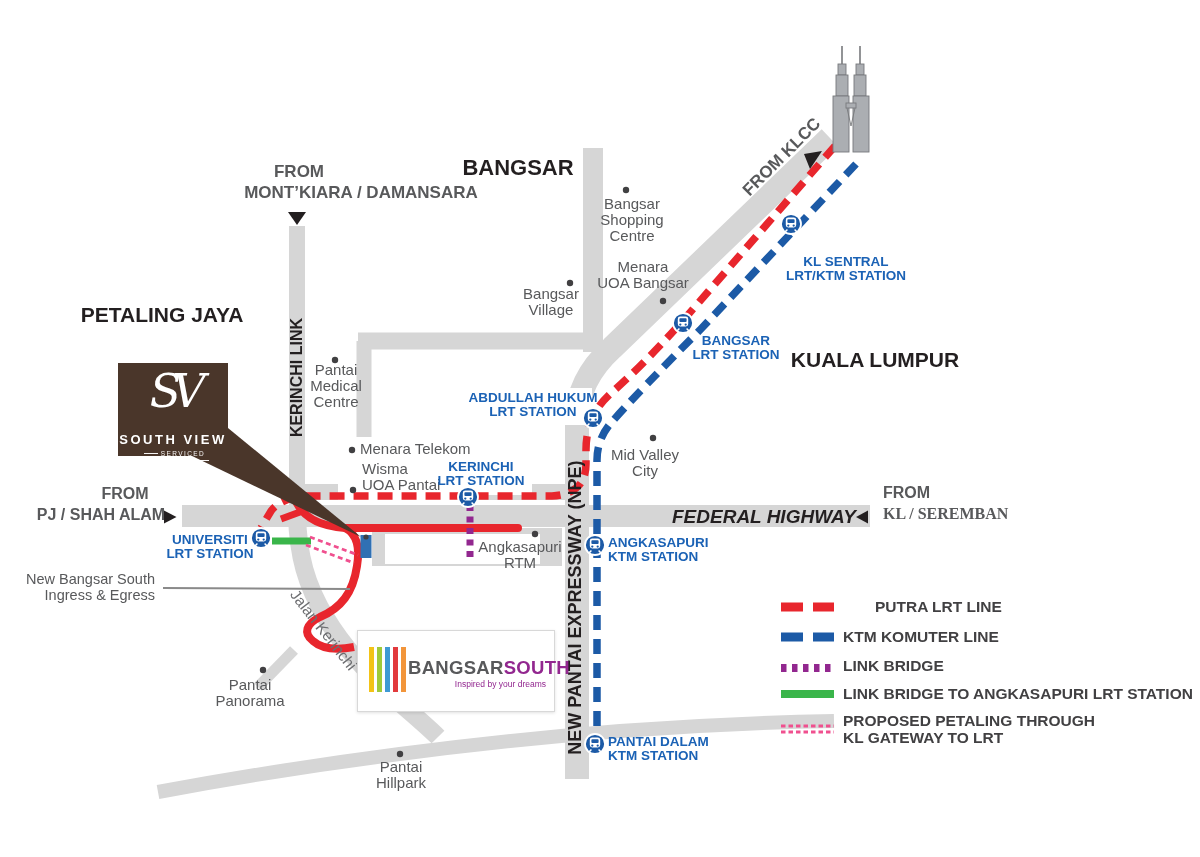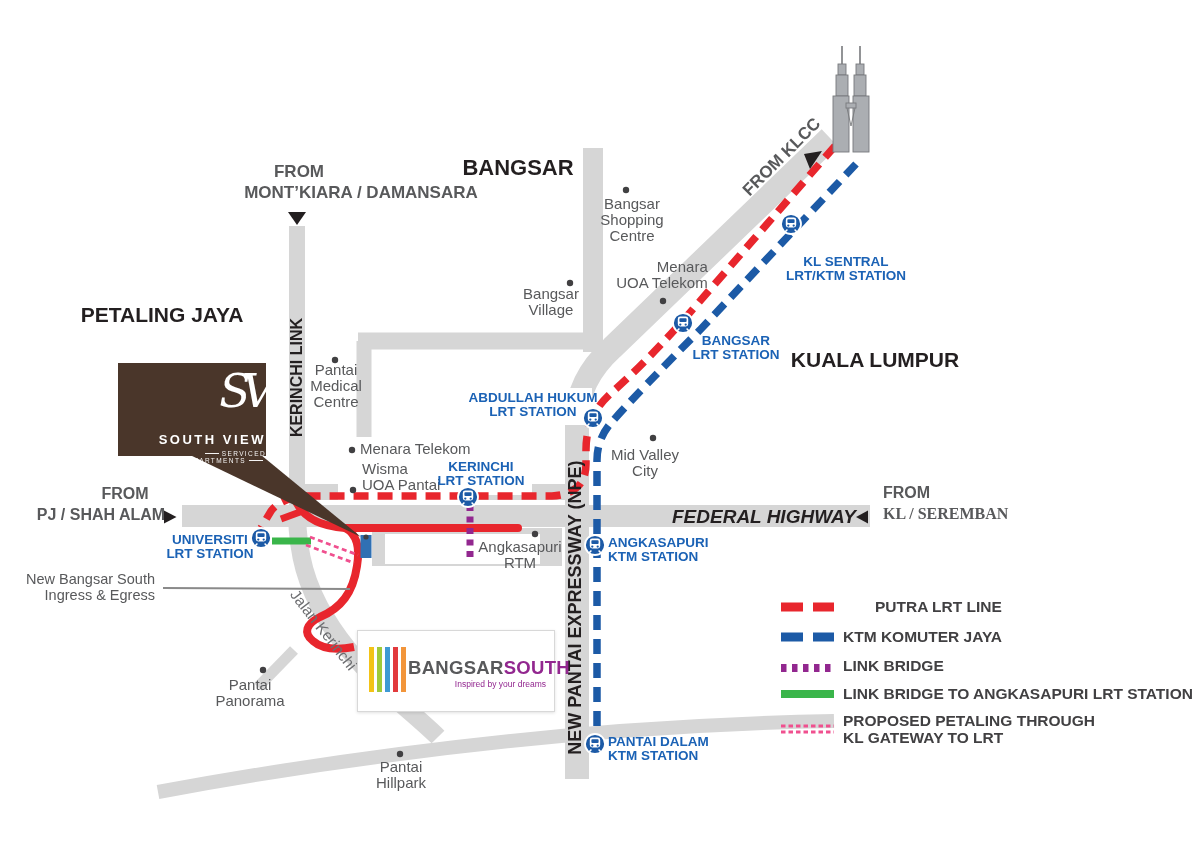--- a/index.html
+++ b/index.html
@@ -11,21 +11,21 @@
   .t-big{font-weight:bold;font-size:22px;color:var(--text-dark);}
   .t-place{font-size:15px;color:var(--text-gray);}
   .t-station{font-size:13.5px;font-weight:bold;color:var(--station-blue);}
   .t-dir{font-size:16px;font-weight:bold;color:var(--text-gray);}
   .t-roadlbl{font-weight:bold;color:var(--text-dark);}
   .rot{transform:rotate(-90deg);text-align:center;}
   .legend-row{position:absolute;left:780px;display:flex;align-items:center;gap:9px;}
   .legend-row .txt{font-size:15.5px;font-weight:bold;color:var(--legend-text);line-height:1.1;}
   
   .sv-box{position:absolute;left:118px;top:363px;width:110px;height:93px;
-          background:var(--south-view-brown);color:#fff;text-align:right;padding-left:38px;}
+          background:var(--south-view-brown);color:#fff;text-align:center;}
   .sv-mono{font-family:"DejaVu Serif",serif;font-style:italic;font-size:46px;line-height:44px;
            letter-spacing:-9px;margin-top:6px;}
   .sv-name{font-size:13px;letter-spacing:2.5px;margin-top:19px;font-weight:bold;}
   .sv-tag{font-size:6.5px;letter-spacing:1.4px;margin-top:3px;opacity:.95;}
   .sv-rule{display:inline-block;vertical-align:middle;width:14px;height:1px;background:#fff;margin:0 3px 2px 3px;}
   
   .bs-box{position:absolute;left:357px;top:630px;width:196px;height:80px;background:#fff;
           border:1px solid #d8d8d8;box-shadow:0 1px 3px rgba(0,0,0,.12);}
   .bs-bars{position:absolute;left:11px;top:16px;display:flex;gap:3px;}
   .bs-bars span{display:block;width:5px;height:45px;}
@@ -170,23 +170,23 @@
 <div class="lbl t-roadlbl cx" style="left:764px;top:507px;font-size:19px;font-style:italic;">FEDERAL HIGHWAY</div>
 <div class="lbl t-roadlbl rot" style="left:217px;top:369px;width:160px;font-size:16px;">KERINCHI LINK</div>
 <div class="lbl t-roadlbl rot" style="left:411px;top:598px;width:330px;font-size:18px;">NEW PANTAI EXPRESSWAY (NPE)</div>
 <div class="lbl" style="left:253px;top:622px;width:140px;text-align:center;transform:rotate(52deg);font-size:15.5px;color:#6d6e71;">Jalan Kerinchi</div>
 
 <div class="lbl t-place cx" style="left:632px;top:196px;">
   <div>Bangsar</div>
       <div>Shopping</div>
       <div>Centre</div>
 </div>
-<div class="lbl t-place cx" style="left:662px;top:259px;text-align:right;">
+<div class="lbl t-place cx" style="left:643px;top:259px;">
   <div>Menara</div>
-      <div>UOA Telekom</div>
+      <div>UOA Bangsar</div>
 </div>
 <div class="lbl t-place cx" style="left:551px;top:286px;">
   <div>Bangsar</div>
       <div>Village</div>
 </div>
 <div class="lbl t-place cx" style="left:336px;top:362px;">
   <div>Pantai</div>
       <div>Medical</div>
       <div>Centre</div>
 </div>
@@ -266,21 +266,21 @@
 <div class="legend-row" style="top:598px;gap:41px;">
   <svg width="54" height="12">
         <line x1="1" y1="6" x2="54" y2="6" class="line-putra" stroke-width="9" stroke-dasharray="22 10"></line>
       </svg>
   <span class="txt">PUTRA LRT LINE</span>
 </div>
 <div class="legend-row" style="top:628px;">
   <svg width="54" height="12">
         <line x1="1" y1="6" x2="54" y2="6" class="line-ktm" stroke-width="9" stroke-dasharray="22 10"></line>
       </svg>
-  <span class="txt">KTM KOMUTER JAYA</span>
+  <span class="txt">KTM KOMUTER LINE</span>
 </div>
 <div class="legend-row" style="top:657px;align-items:flex-end;">
   <svg width="54" height="12">
         <line x1="1" y1="6" x2="54" y2="6" class="line-bridge" stroke-width="8" stroke-dasharray="5.5 5.5"></line>
       </svg>
   <span class="txt">LINK BRIDGE</span>
 </div>
 <div class="legend-row" style="top:685px;">
   <svg width="54" height="12">
         <line x1="1" y1="6" x2="54" y2="6" class="line-green" stroke-width="8"></line>

